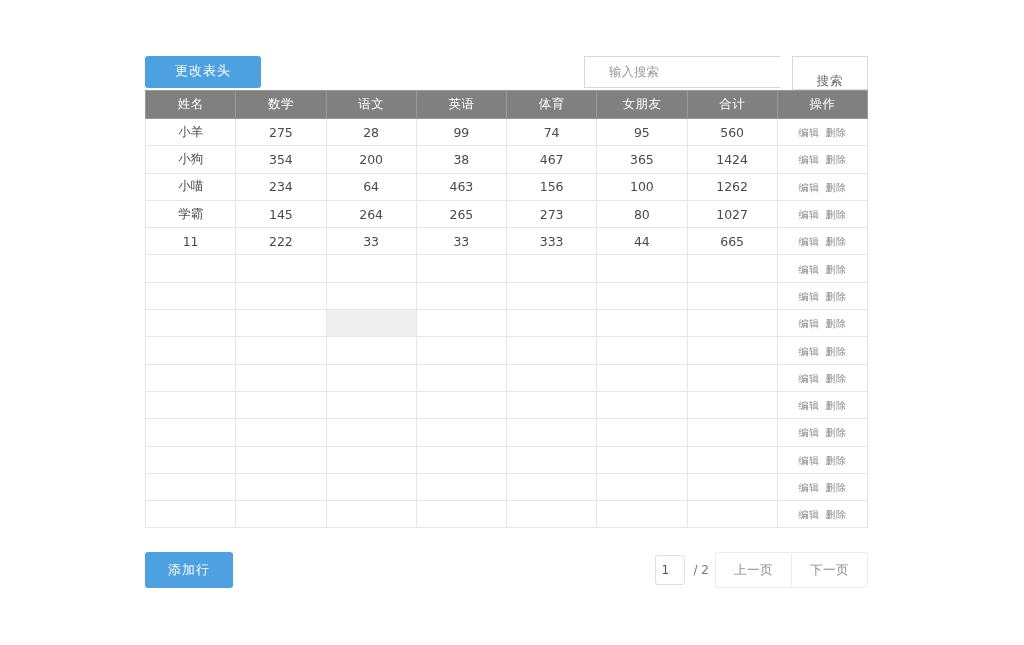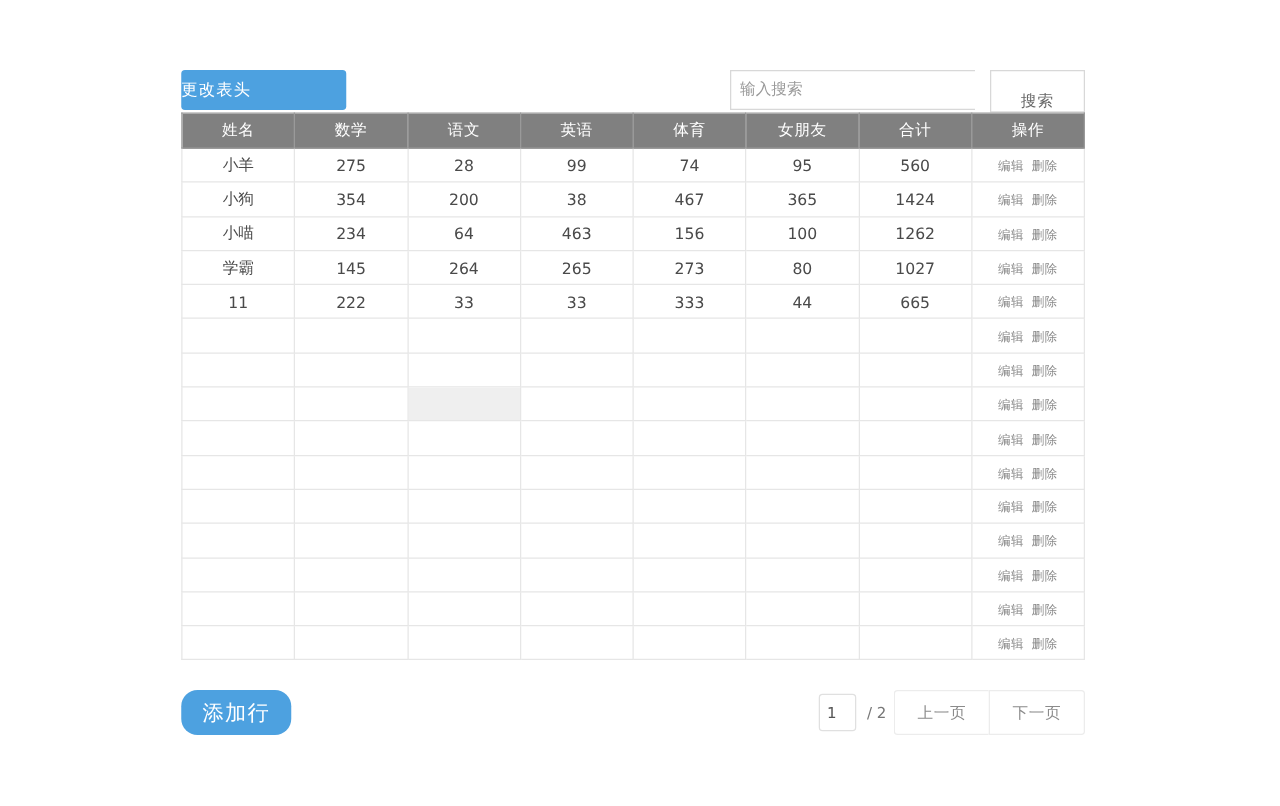--- a/index.html
+++ b/index.html
@@ -24,30 +24,30 @@
     left: 145px;
     top: 56px;
     width: 723px;
     height: 32px;
   }
 
   .btn-primary {
     position: absolute;
     left: 0;
     top: 0;
-    width: 132px;
+    width: 116px;
     height: 32px;
     background: #4da1e0;
     border: none;
     border-radius: 3px;
     color: #ffffff;
     font-size: 13px;
-    font-family: Liberation Sans, sans-serif;
+    font-family: Liberation Mono, monospace;
     line-height: 32px;
-    text-align: left;
+    text-align: center;
     cursor: pointer;
     padding: 0;
     box-sizing: border-box;
     letter-spacing: 1px;
   }
 
   .search-group {
     position: absolute;
     right: 0;
     top: 0;
@@ -56,23 +56,23 @@
   }
 
   .search-input {
     width: 196px;
     height: 32px;
     box-sizing: border-box;
     border: 1px solid #d8d8d8;
     border-right: none;
     background: #ffffff;
     font-size: 12.5px;
-    font-family: Liberation Mono, monospace;
+    font-family: Liberation Serif, serif;
     color: #444;
-    padding: 0 7px;
+    padding: 0 24px;
     outline: none;
   }
   .search-input::placeholder { color: #9a9a9a; }
 
   .search-btn {
     width: 76px;
     height: 32px;
     box-sizing: border-box;
     border: 1px solid #d8d8d8;
     background: #ffffff;
@@ -153,23 +153,23 @@
   }
 
   .btn-add {
     position: absolute;
     left: 0;
     top: 0;
     width: 88px;
     height: 36px;
     background: #4da1e0;
     border: none;
-    border-radius: 13px;
+    border-radius: 3px;
     color: #ffffff;
-    font-size: 17px;
+    font-size: 13px;
     font-family: "DejaVu Sans", "Liberation Sans", sans-serif;
     cursor: pointer;
     padding: 0;
     letter-spacing: 1px;
   }
 
   .pager {
     position: absolute;
     right: 0;
     top: 0;

